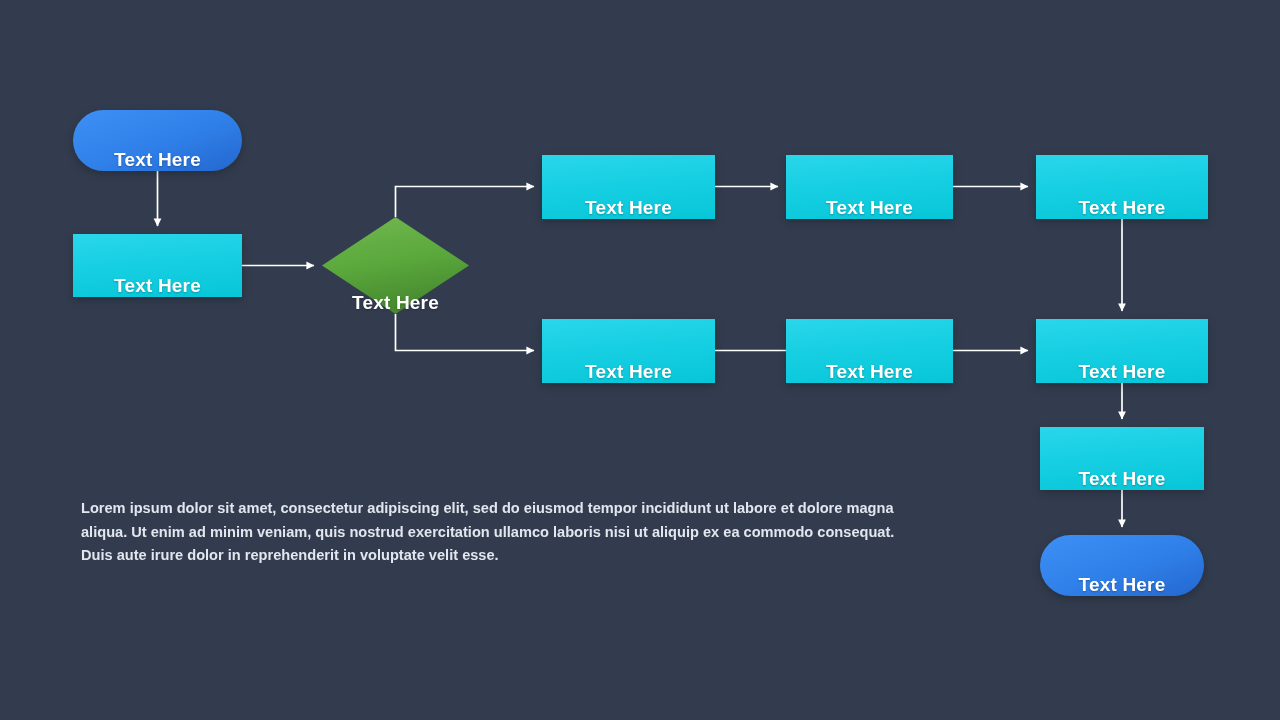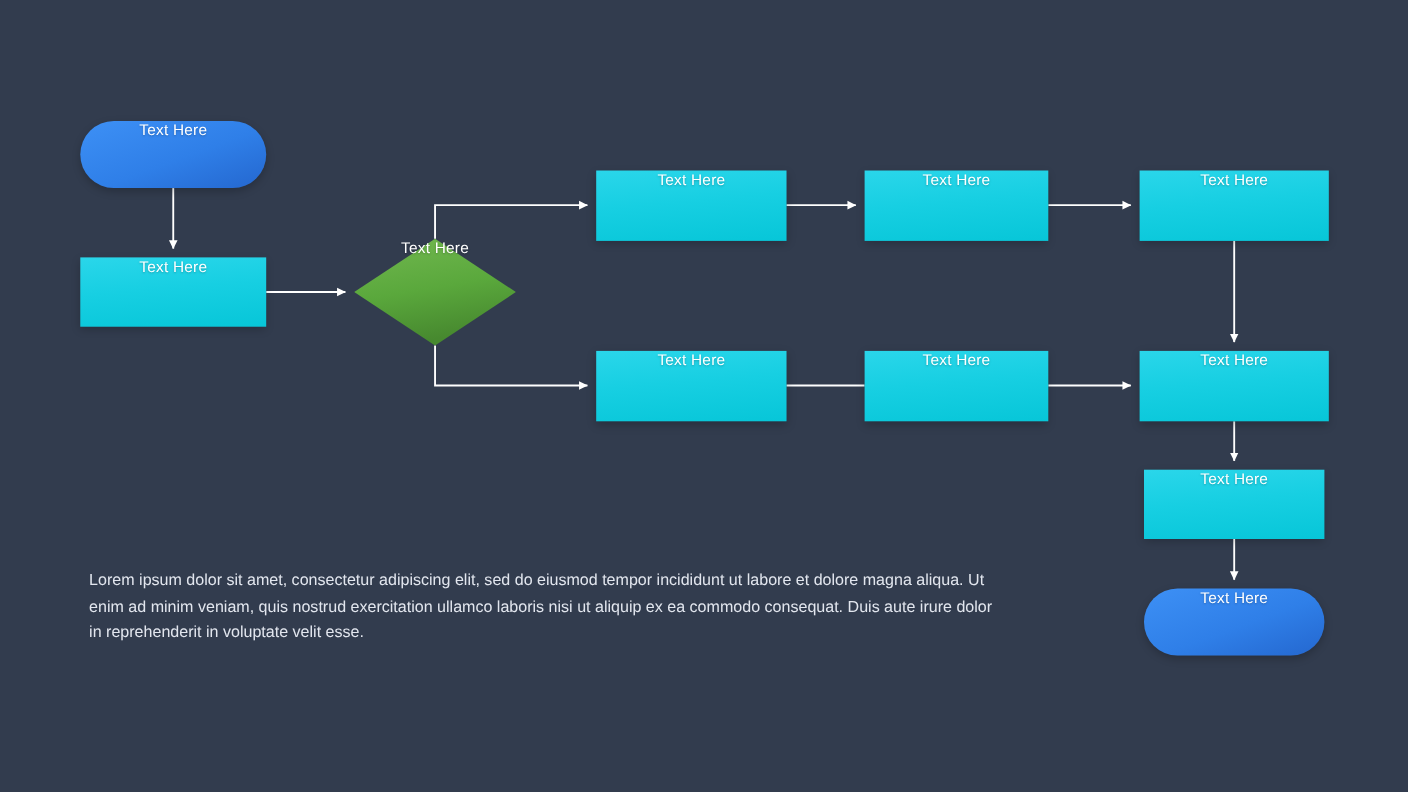--- a/index.html
+++ b/index.html
@@ -26,26 +26,26 @@
     top: 0;
     width: 1280px;
     height: 720px;
     pointer-events: none;
   }
 
   
   .node {
     position: absolute;
     display: flex;
-    align-items: flex-start;
+    align-items: flex-end;
     justify-content: center;
     box-sizing: border-box;
     color: #ffffff;
-    font-size: 14px;
-    font-weight: normal;
+    font-size: 19px;
+    font-weight: bold;
     letter-spacing: .2px;
     text-shadow: 0 1px 2px rgba(0,0,0,.25);
     z-index: 2;
   }
 
   .node-terminator {
     background: linear-gradient(160deg, #3d90f5 0%, #2f7fe8 55%, #2467cf 100%);
     border-radius: 999px;
     box-shadow: 0 3px 8px rgba(0,0,0,.22);
   }
@@ -86,26 +86,26 @@
   }
   #title .t-strong {
     color: #ffffff;
     font-weight: bold;
   }
   #title .t-light {
     color: #c3c9d4;
     font-weight: normal;
   }
   #body-text {
-    margin: 35px 0 0 0;
+    margin: 15px 0 0 0;
     width: 832px;
     font-size: 14.6px;
     line-height: 23.5px;
     color: #e2e6ee;
-    font-weight: normal;
+    font-weight: bold;
   }
 </style>
 </head>
 <body>
 
 <div id="canvas">
 
   <svg id="wires" viewBox="0 0 1280 720" width="1280" height="720">
     <defs>
       <marker id="ah" markerWidth="9" markerHeight="9" refX="7.6" refY="4.5" orient="auto" markerUnits="userSpaceOnUse">

